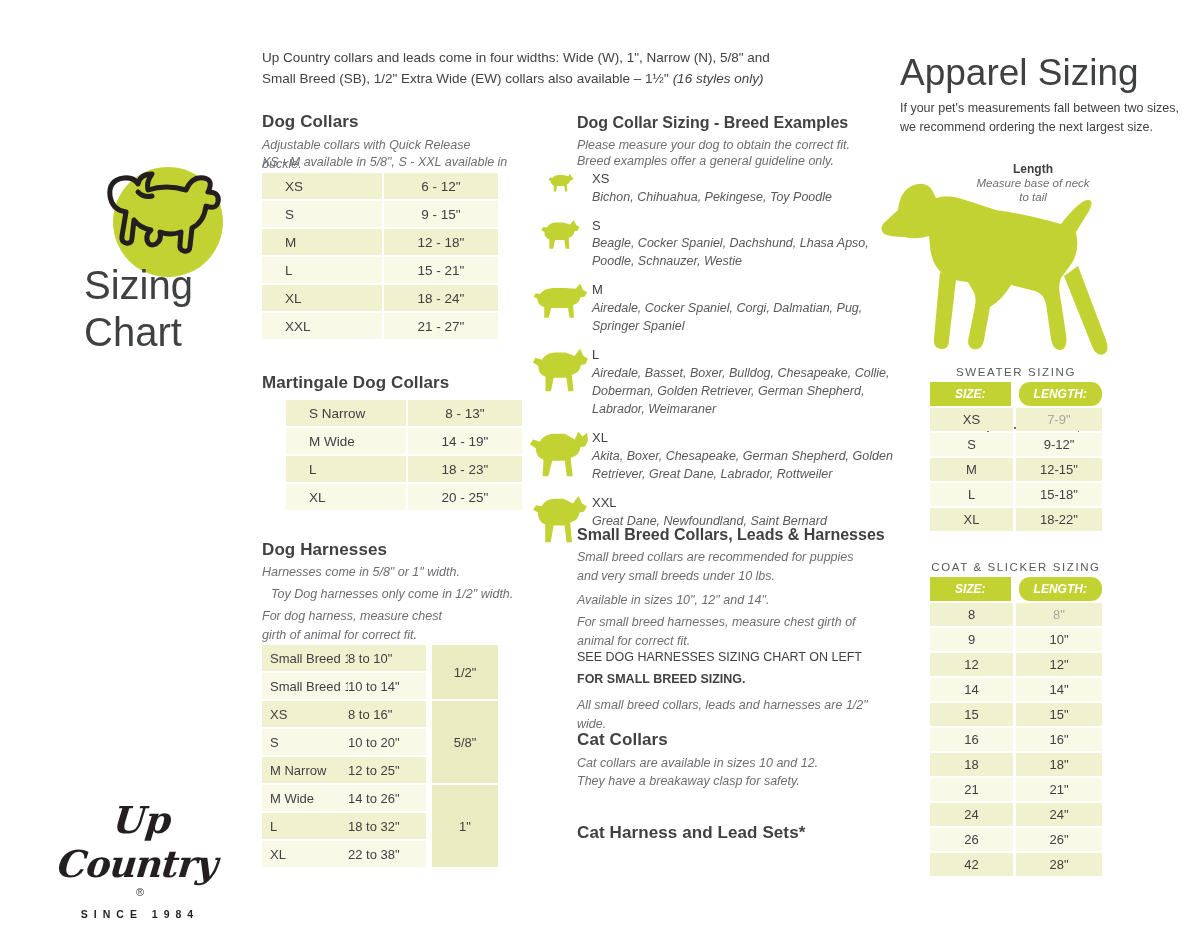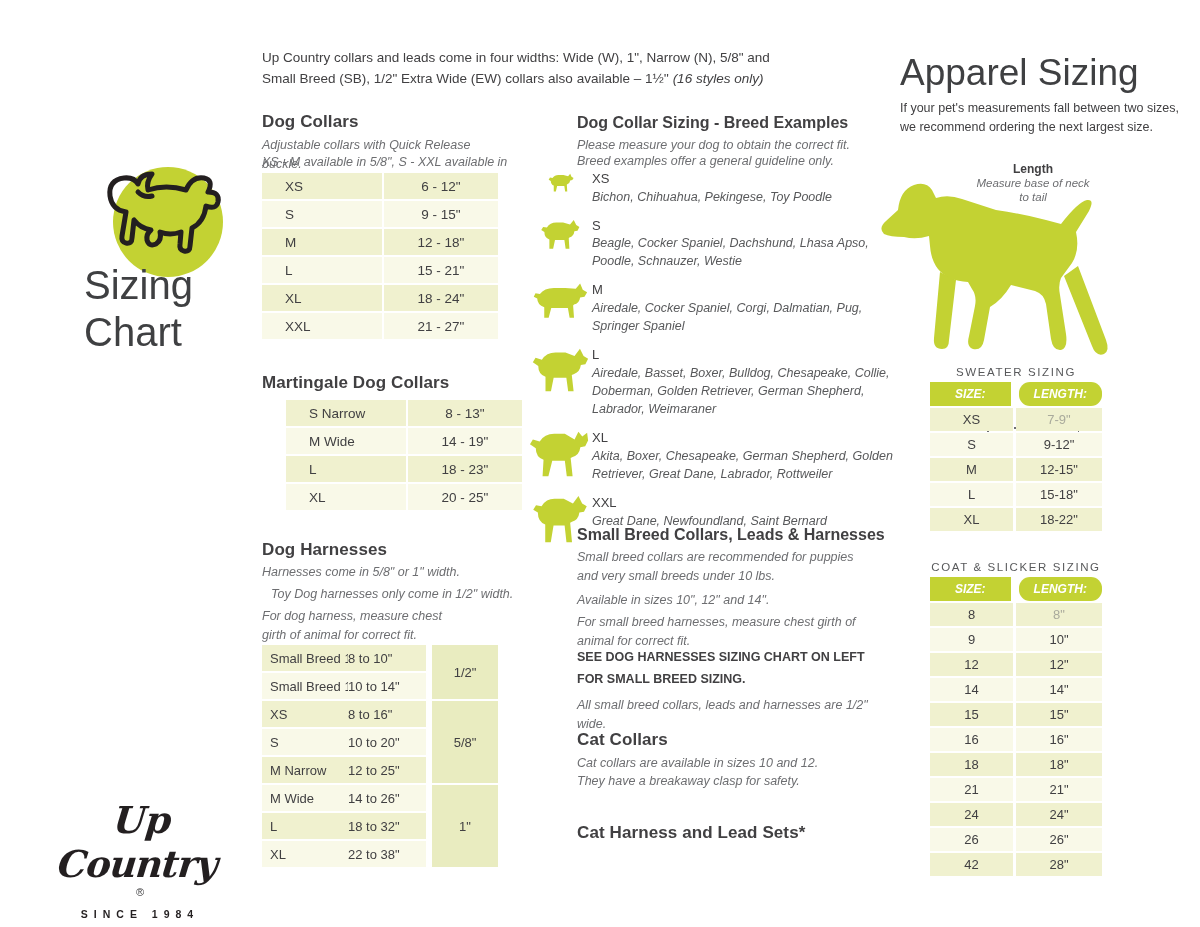--- a/index.html
+++ b/index.html
@@ -256,21 +256,21 @@
         <div class="bsize">XXL</div>
         <div class="bbreeds">Great Dane, Newfoundland, Saint Bernard</div>
       </div>
     </div>
   </div>
 
   <h2 class="sec-mid abs" style="left:577px;top:526px;">Small Breed Collars, Leads &amp; Harnesses</h2>
   <p class="note it abs" style="left:577px;top:548px;width:300px;">Small breed collars are recommended for puppies and very small breeds under 10 lbs.</p>
   <p class="note it abs" style="left:577px;top:591px;width:300px;">Available in sizes 10", 12" and 14".</p>
   <p class="note it abs" style="left:577px;top:613px;width:310px;">For small breed harnesses, measure chest girth of animal for correct fit.</p>
-  <p class="abs" style="left:577px;top:650px;font-size:12.5px;font-weight:bold;">SEE DOG HARNESSES SIZING CHART ON LEFT</p>
+  <p class="abs" style="left:577px;top:650px;font-size:12.5px;font-weight:normal;">SEE DOG HARNESSES SIZING CHART ON LEFT</p>
   <p class="abs" style="left:577px;top:672px;font-size:12.5px;font-weight:bold;">FOR SMALL BREED SIZING.</p>
   <p class="note it abs" style="left:577px;top:696px;width:320px;">All small breed collars, leads and harnesses are 1/2" wide.</p>
 
   <h2 class="sec abs" style="left:577px;top:730px;">Cat Collars</h2>
   <p class="note it abs" style="left:577px;top:754px;width:310px;">Cat collars are available in sizes 10 and 12.</p>
   <p class="note it abs" style="left:577px;top:772px;width:310px;">They have a breakaway clasp for safety.</p>
 
   <h2 class="sec abs" style="left:577px;top:798px;margin-top:25px;">Cat Harness and Lead Sets*</h2>
 
   <h2 class="thin-title abs" style="left:900px;top:52px;font-size:37px;">Apparel Sizing</h2>

